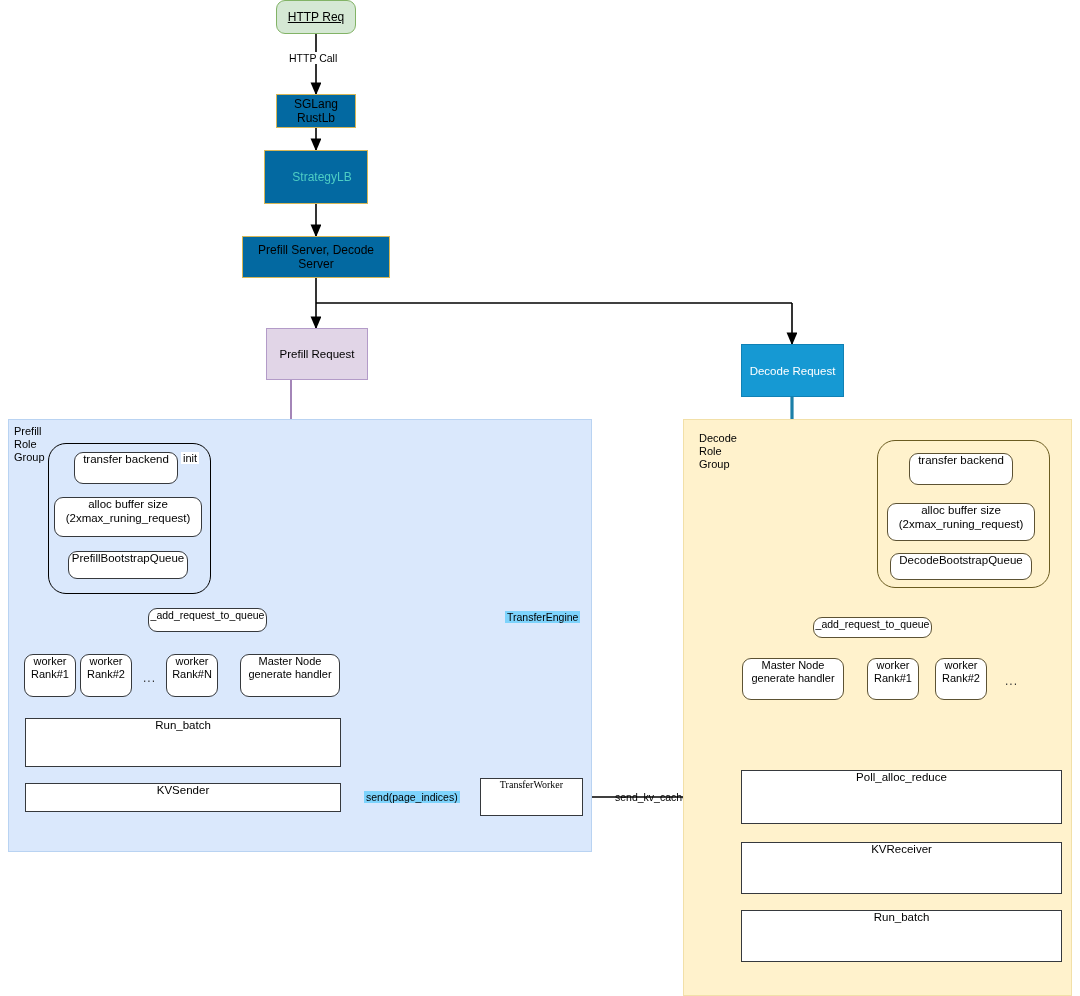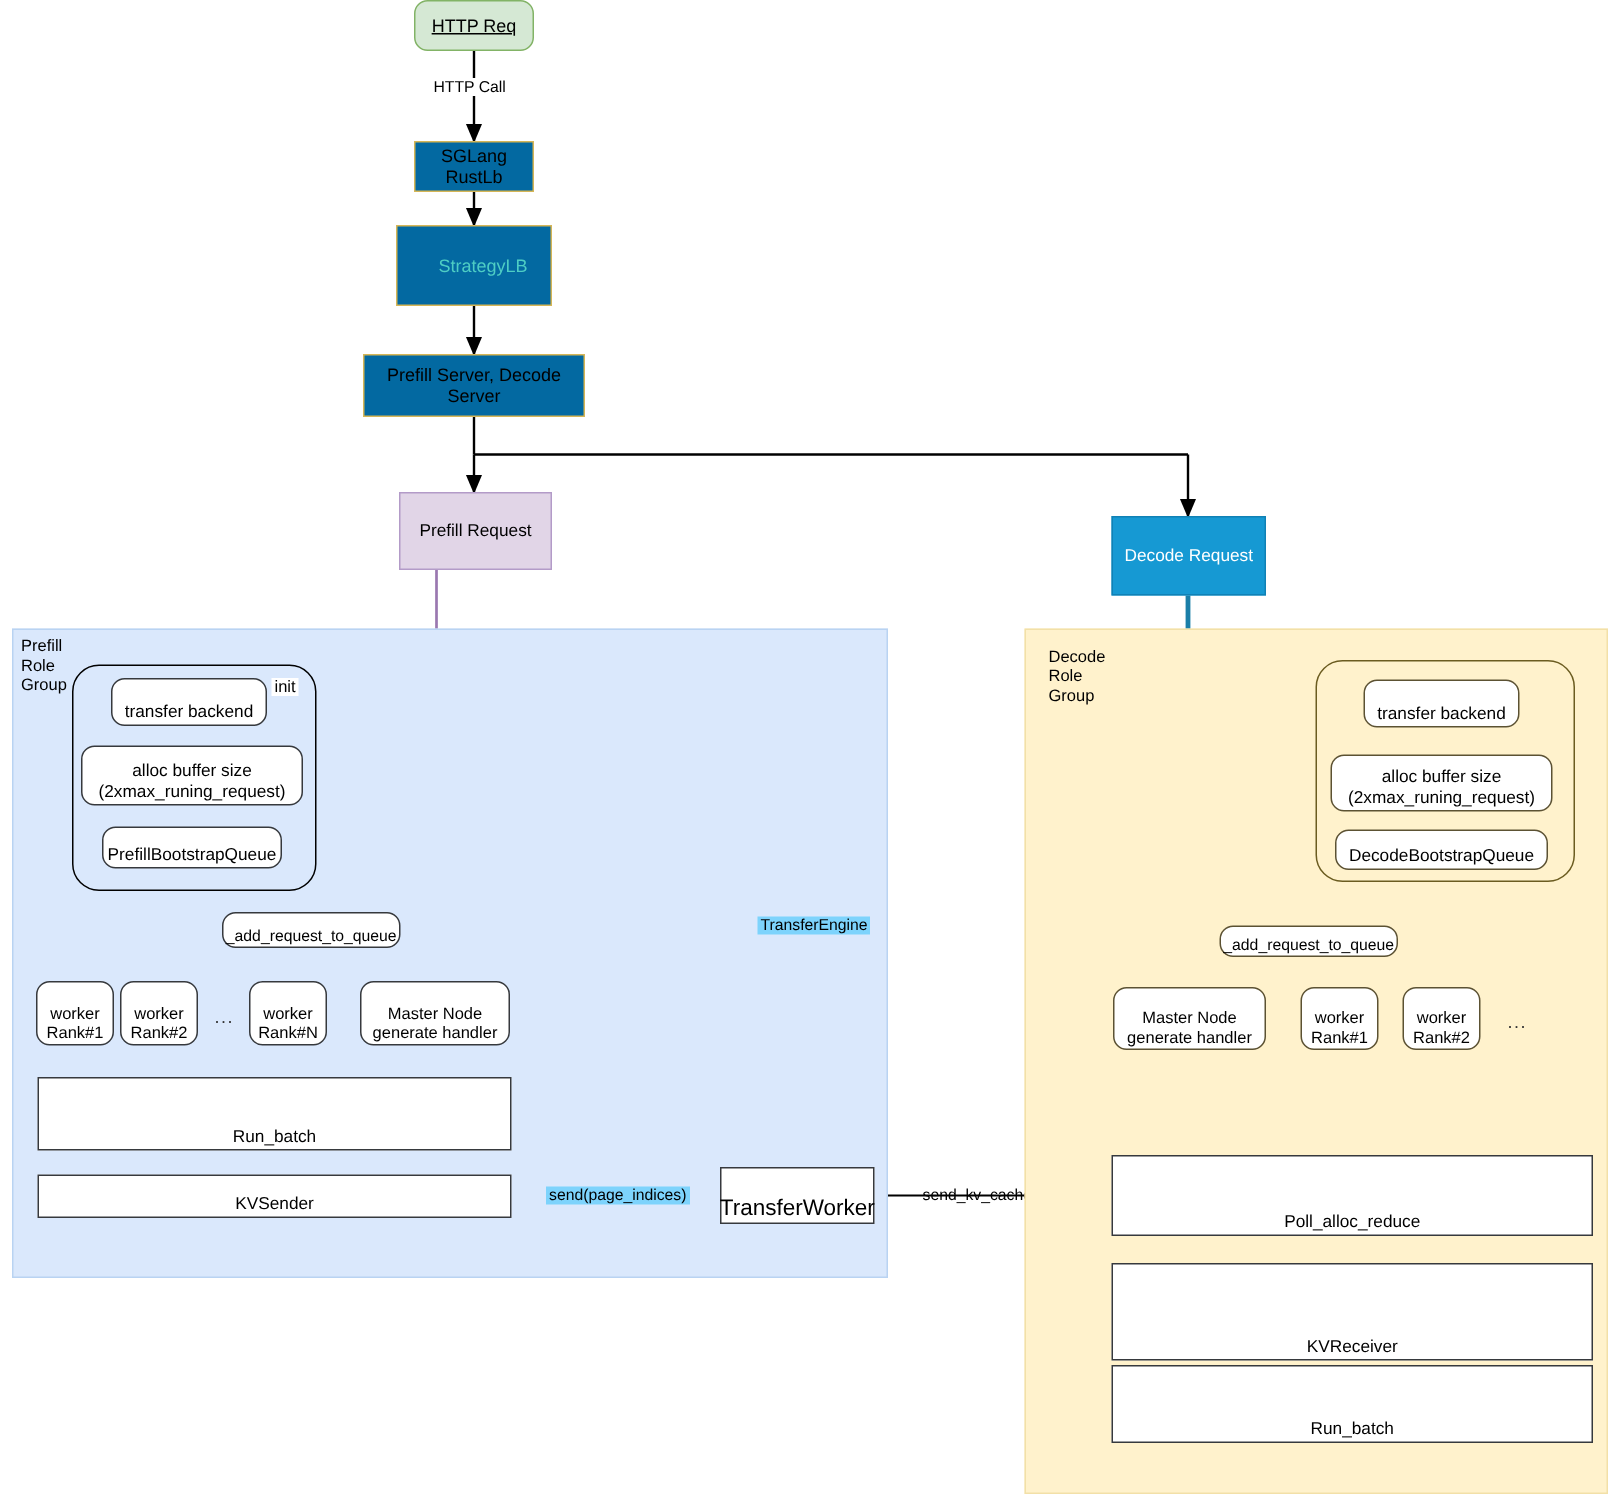--- a/index.html
+++ b/index.html
@@ -9,21 +9,21 @@
 
   .panel{position:absolute;box-sizing:border-box;}
   .panel-prefill{background:#dae8fc;border:1px solid #b9d3f2;}
   .panel-decode{background:#fff2cc;border:1px solid #f2e0a8;}
 
   .grouplabel{position:absolute;font-size:11px;line-height:13px;color:#000;text-align:left;white-space:pre-line;}
 
   .innergroup{position:absolute;box-sizing:border-box;border:1.3px solid #000;border-radius:18px;background:transparent;}
   .innergroup.dec{border-color:#6b5c20;}
 
-  .node{position:absolute;box-sizing:border-box;display:flex;align-items:flex-end;justify-content:center;
+  .node{position:absolute;box-sizing:border-box;display:flex;align-items:flex-start;justify-content:center;
         text-align:center;background:#fff;border:1.2px solid #36393d;color:#000;}
   .node .t{white-space:pre-line;line-height:1.2;}
 
   .rounded{border-radius:9px;}
   .sharp{border-radius:0;}
   .node.dec-b{border-color:#5c5233;}
 
   .cbox{position:absolute;box-sizing:border-box;display:flex;align-items:center;justify-content:center;text-align:center;}
   .green{background:#d5e8d4;border:1.2px solid #82b366;text-decoration:underline;}
   .orange2{background:#0369a1;border:1.2px solid #d6b656;}
@@ -196,21 +196,21 @@
     <span class="t" style="font-size:11.5px;">Run_batch</span>
   </div>
 
   <div class="node sharp" style="left:25px;top:783px;width:316px;height:29px;">
     <span class="t" style="font-size:11.5px;">KVSender</span>
   </div>
 
   <div class="edgelabel tight" style="left:505px;top:611px;font-size:10.5px;">TransferEngine</div>
 
   <div class="node sharp" style="left:480px;top:778px;width:103px;height:38px;">
-    <span class="t" style="font-size:15px;">TransferWorker</span>
+    <span class="t" style="font-size:10px;font-family:Liberation Serif, serif;">TransferWorker</span>
   </div>
 
   <div class="edgelabel tight" style="left:364px;top:791px;">send(page_indices)</div>
 
   <div class="edgelabel" style="left:613px;top:791px;background:transparent;">send_kv_cache</div>
 
   <div class="panel panel-decode" style="left:683px;top:419px;width:389px;height:577px;"></div>
 
   <div class="grouplabel" style="left:699px;top:432px;width:56px;">Decode
 Role
@@ -247,21 +247,21 @@
   <div class="node rounded dec-b" style="left:935px;top:658px;width:52px;height:42px;">
     <span class="t" style="font-size:11px;">worker
 Rank#2</span>
   </div>
   <div class="ellipsis" style="left:1005px;top:674px;">...</div>
 
   <div class="node sharp" style="left:741px;top:770px;width:321px;height:54px;">
     <span class="t" style="font-size:11.5px;">Poll_alloc_reduce</span>
   </div>
 
-  <div class="node sharp" style="left:741px;top:842px;width:321px;height:65px;">
+  <div class="node sharp" style="left:741px;top:842px;width:321px;height:52px;">
     <span class="t" style="font-size:11.5px;">KVReceiver</span>
   </div>
 
   <div class="node sharp" style="left:741px;top:910px;width:321px;height:52px;">
     <span class="t" style="font-size:11.5px;">Run_batch</span>
   </div>
 
 </div>
 
 </body></html>

